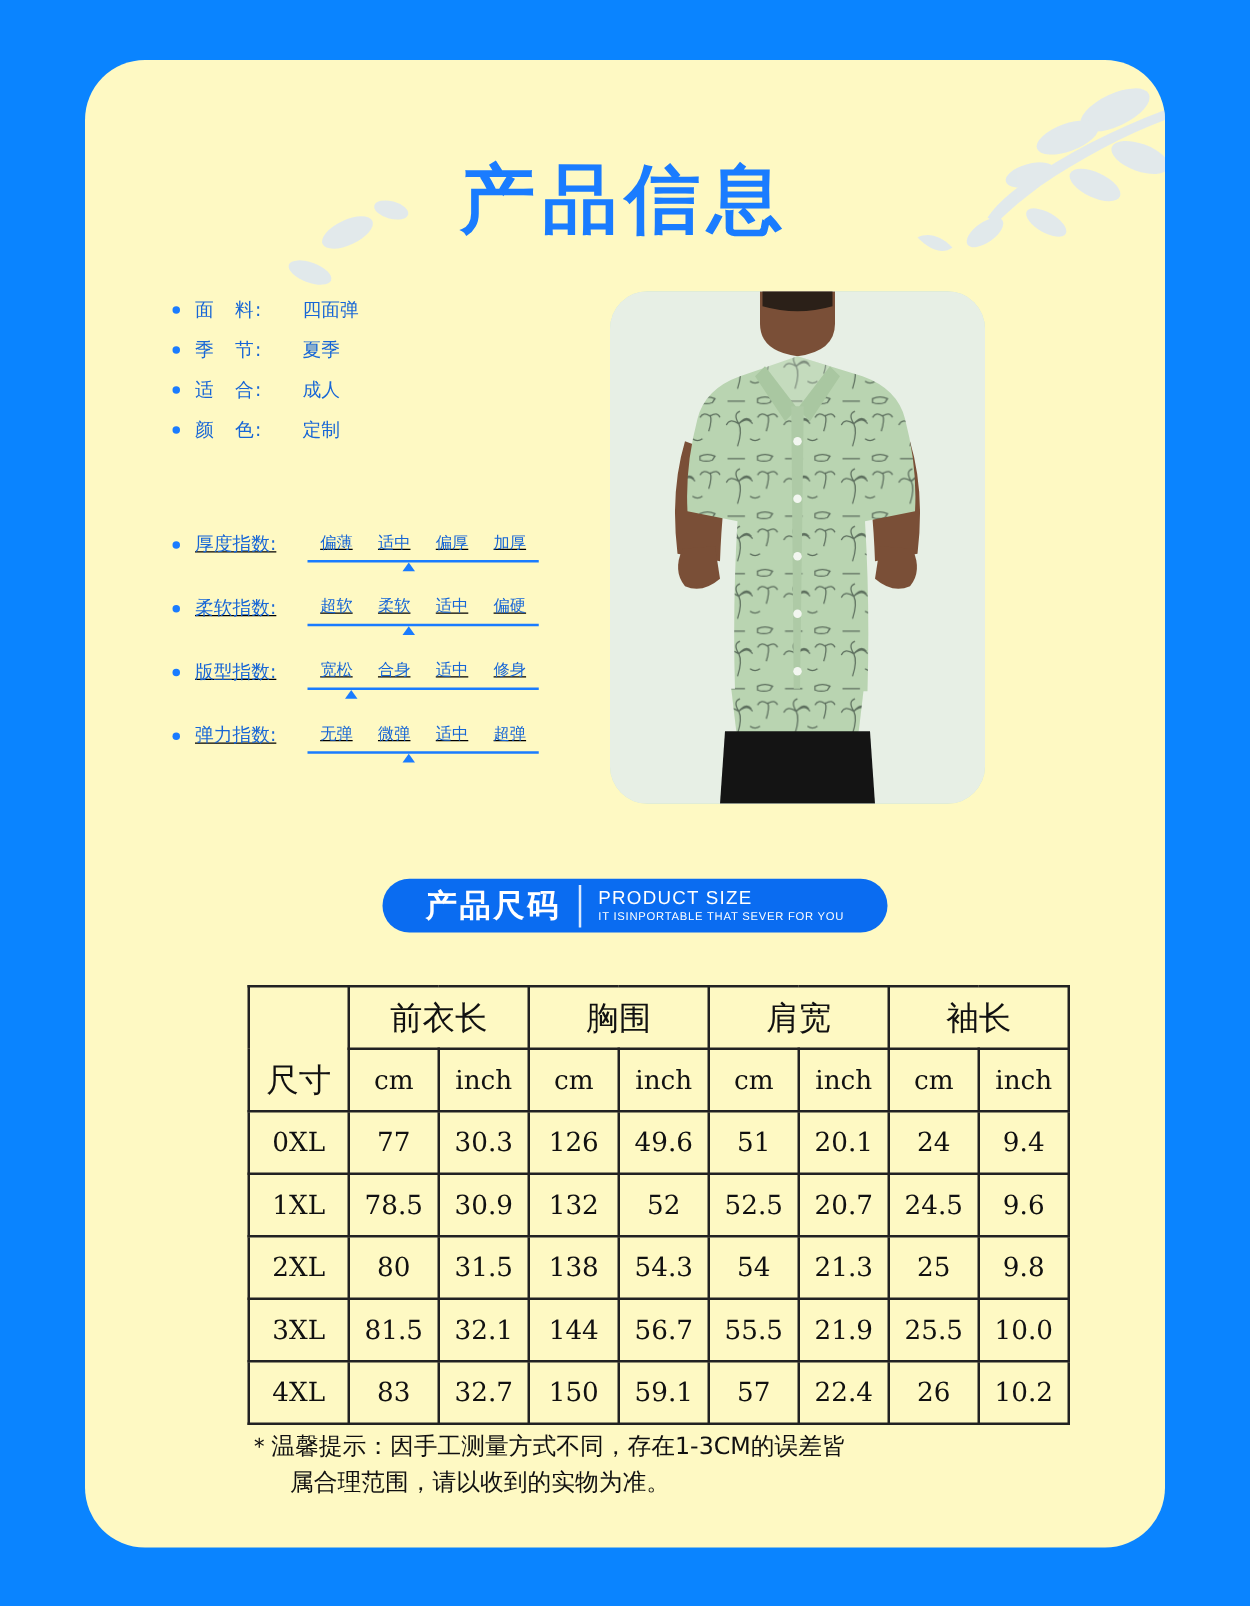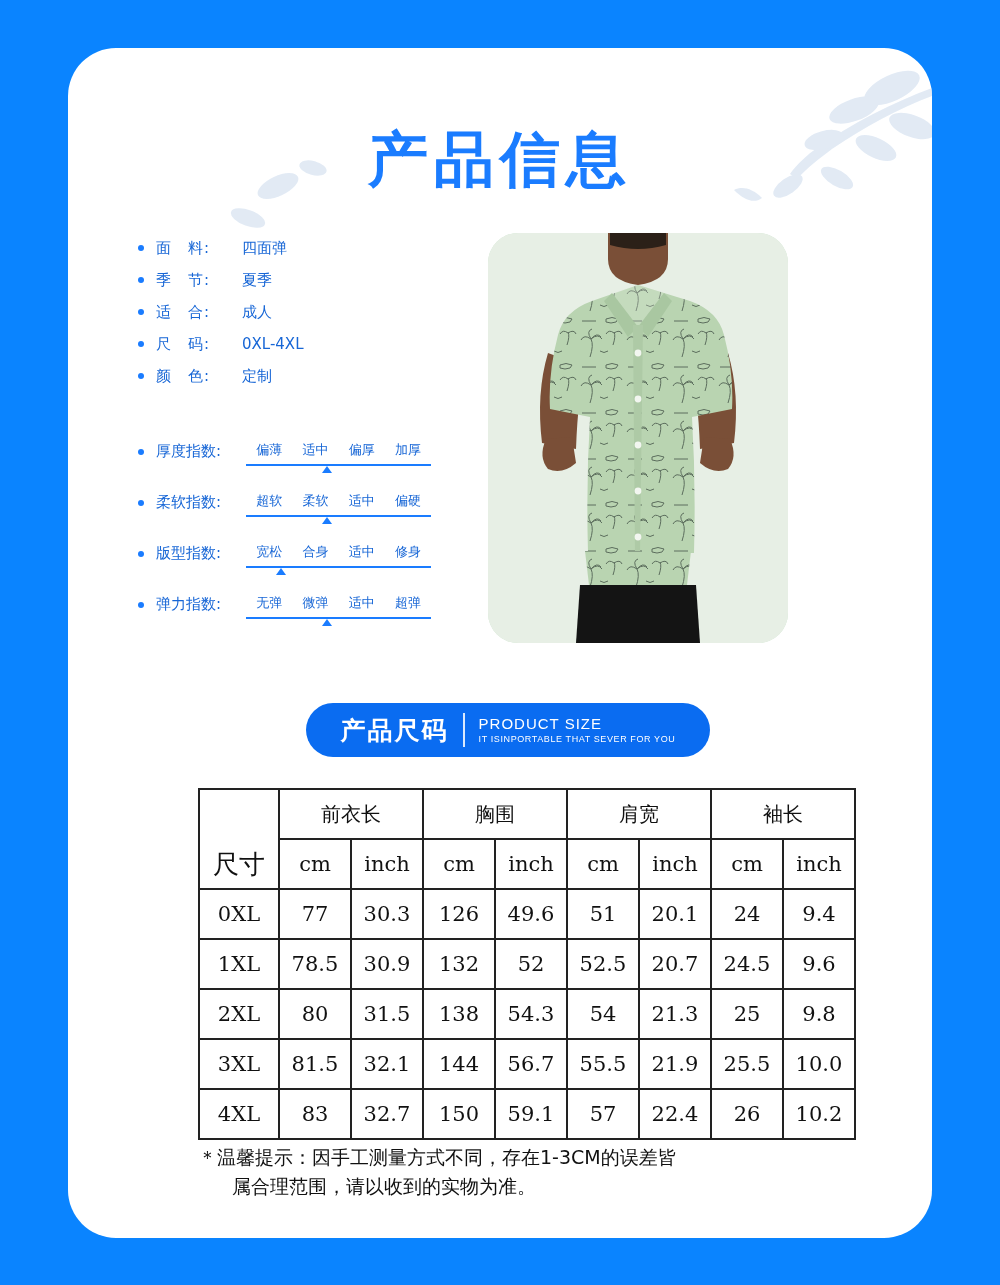--- a/index.html
+++ b/index.html
@@ -14,21 +14,21 @@
     position: relative;
     overflow: hidden;
   }
 
   .card {
     position: absolute;
     left: 68px;
     top: 48px;
     width: 864px;
     height: 1190px;
-    background: #ffffff;
+    background: #fef9c3;
     border-radius: 48px;
     overflow: hidden;
   }
 
   
   .leaf-deco {
     position: absolute;
     right: 0;
     top: 0;
     width: 340px;
@@ -91,22 +91,23 @@
   .info-value {
     font-size: 15px;
     color: #1766d6;
     font-family: "DejaVu Sans", sans-serif;
   }
 
   
   .meter-block {
     position: absolute;
     left: 70px;
-    top: 393px;
+    top: 377px;
     width: 380px;
+    text-decoration: underline;
   }
   .meter-row {
     display: flex;
     align-items: flex-start;
     margin-bottom: 26px;
   }
   .meter-label {
     font-size: 15px;
     color: #1766d6;
     width: 90px;
@@ -153,21 +154,21 @@
     background: #cfe6d0;
   }
   .photo svg { display: block; }
 
   
   .size-banner {
     position: absolute;
     left: 238px;
     top: 655px;
     width: 404px;
-    height: 54px;
+    height: 43px;
     background: #0a6cf1;
     border-radius: 31px;
     display: flex;
     align-items: center;
     justify-content: center;
     gap: 14px;
   }
   .size-banner .cn {
     font-size: 25px;
     color: #fff;
@@ -205,21 +206,21 @@
     border: 2px solid #222;
     text-align: center;
     font-size: 21px;
     color: #111;
     font-weight: normal;
     padding: 0;
     height: 48px;
   }
   .size-table .c-size { width: 78px; }
   .size-table .c-unit { width: 70px; }
-  .size-table .grp { font-size: 20px; }
+  .size-table .grp { font-size: 26px; }
   .size-table .corner {
     font-size: 26px;
     vertical-align: bottom;
     padding-bottom: 6px;
   }
 
   
   .note {
     position: absolute;
     left: 130px;
@@ -269,25 +270,20 @@
     </div>
     <div class="info-row">
       <span class="bullet"></span>
       <span class="info-label">季　节:</span>
       <span class="info-value">夏季</span>
     </div>
     <div class="info-row">
       <span class="bullet"></span>
       <span class="info-label">适　合:</span>
       <span class="info-value">成人</span>
-    </div>
-    <div class="info-row">
-      <span class="bullet"></span>
-      <span class="info-label">尺　码:</span>
-      <span class="info-value">0XL-4XL</span>
     </div>
     <div class="info-row">
       <span class="bullet"></span>
       <span class="info-label">颜　色:</span>
       <span class="info-value">定制</span>
     </div>
   </div>
 
   <div class="meter-block">
 

